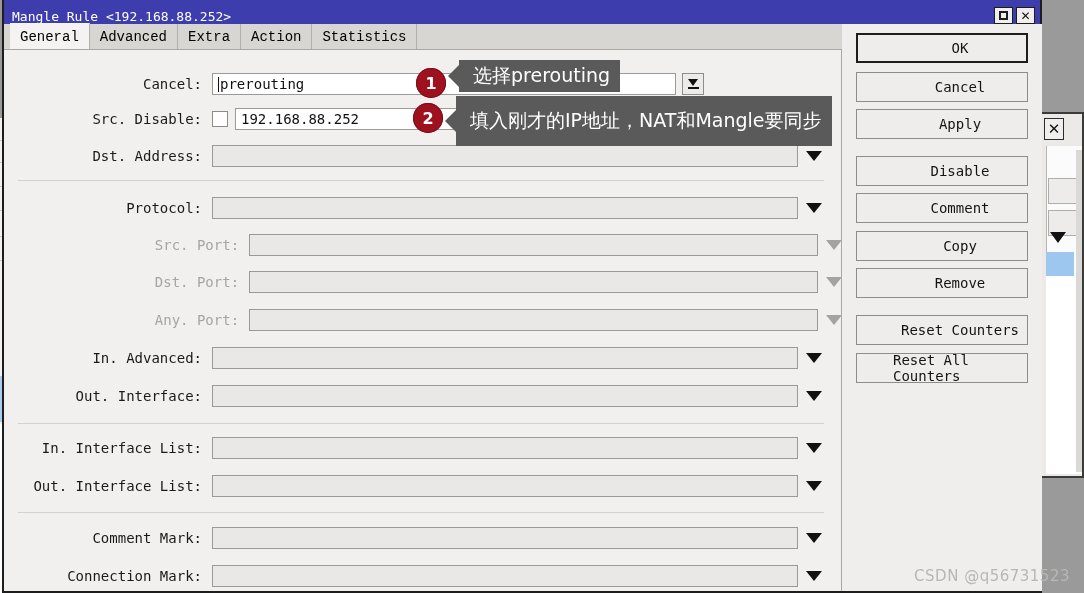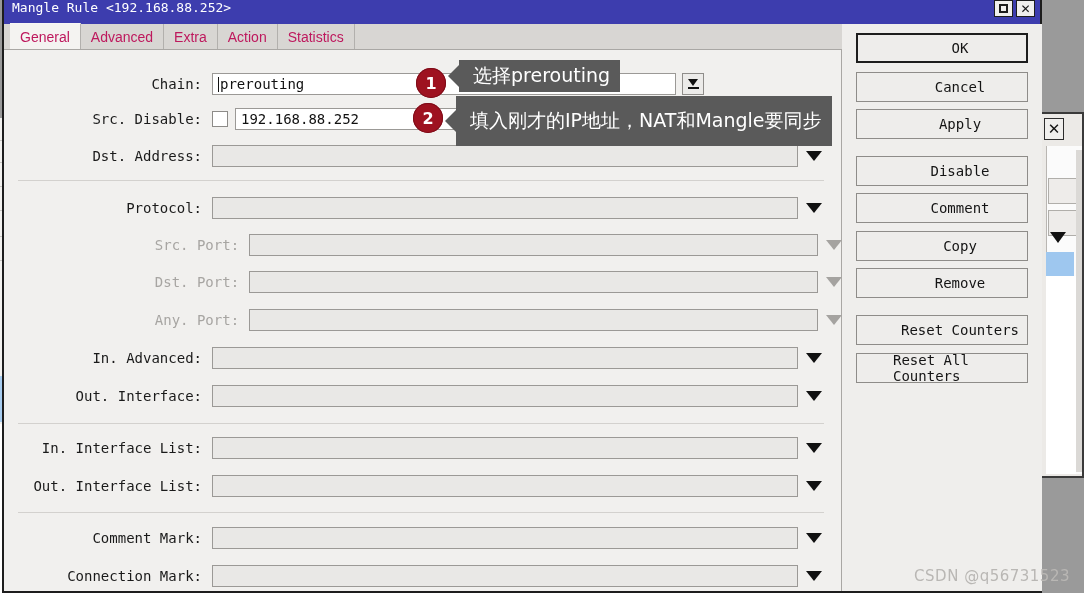--- a/index.html
+++ b/index.html
@@ -59,21 +59,21 @@
 
   
   .dialog {
     position:absolute; left:2px; top:0px; width:1040px; height:593px;
     background:#efeeec;
     border:2px solid #1d1d1d; border-top:none;
   }
   .titlebar {
     position:absolute; left:0; top:0; right:0; height:24px;
     background:#3d3dae;
-    display:flex; align-items:flex-start;gap:48px;
+    display:flex; align-items:flex-end;gap:48px;
   }
   .title-text {
     color:#ffffff; font-size:13px; padding-left:8px; letter-spacing:0px;
     font-family:"DejaVu Sans Mono","Liberation Mono",monospace;
     white-space:nowrap;
   }
   .title-btns { margin-left:auto; display:flex; gap:3px; padding-right:5px; }
   .tbtn {
     width:19px; height:17px; background:#f0efed; border:1px solid #1d1d1d;
     display:flex; align-items:center; justify-content:center;
@@ -82,23 +82,23 @@
   .tbtn .sq { width:9px; height:9px; border:2px solid #1d1d1d; }
 
   
   .tabbar {
     position:absolute; left:0; top:24px; width:838px; height:26px;
     background:#d8d6d3; border-bottom:1px solid #a9a7a4;
     display:flex; align-items:flex-end; padding-left:6px;
   }
   .tab {
     height:25px; padding:0 10px; display:flex; align-items:center;
-    font-size:14px; color:#be185d; background:#d8d6d3;
+    font-size:14px; color:#000000; background:#d8d6d3;
     border-right:1px solid #b2b0ad;
-    font-family:Liberation Sans, sans-serif;
+    font-family:Liberation Mono, monospace;
   }
   .tab.active {
     background:#f4f3f1; height:26px; border-right:1px solid #b2b0ad;
     border-top:1px solid #f7f6f4; position:relative; z-index:2;
   }
 
   
   .formpanel {
     position:absolute; left:0; top:50px; width:838px; bottom:0;
     background:#f1f0ee; border-right:1px solid #a9a7a4;
@@ -249,21 +249,21 @@
       <div class="tab active">General</div>
       <div class="tab">Advanced</div>
       <div class="tab">Extra</div>
       <div class="tab">Action</div>
       <div class="tab">Statistics</div>
     </div>
 
     <div class="formpanel">
 
       <div class="row" style="top:21px">
-        <div class="lbl">Chain:</div>
+        <div class="lbl">Cancel:</div>
         <div class="inputbox white field-chain">
             <span class="caret"></span>
             <span>prerouting</span>
           </div>
         <div class="combo-btn">
             <div class="ca"></div>
             <div class="cbar"></div>
           </div>
       </div>
 

